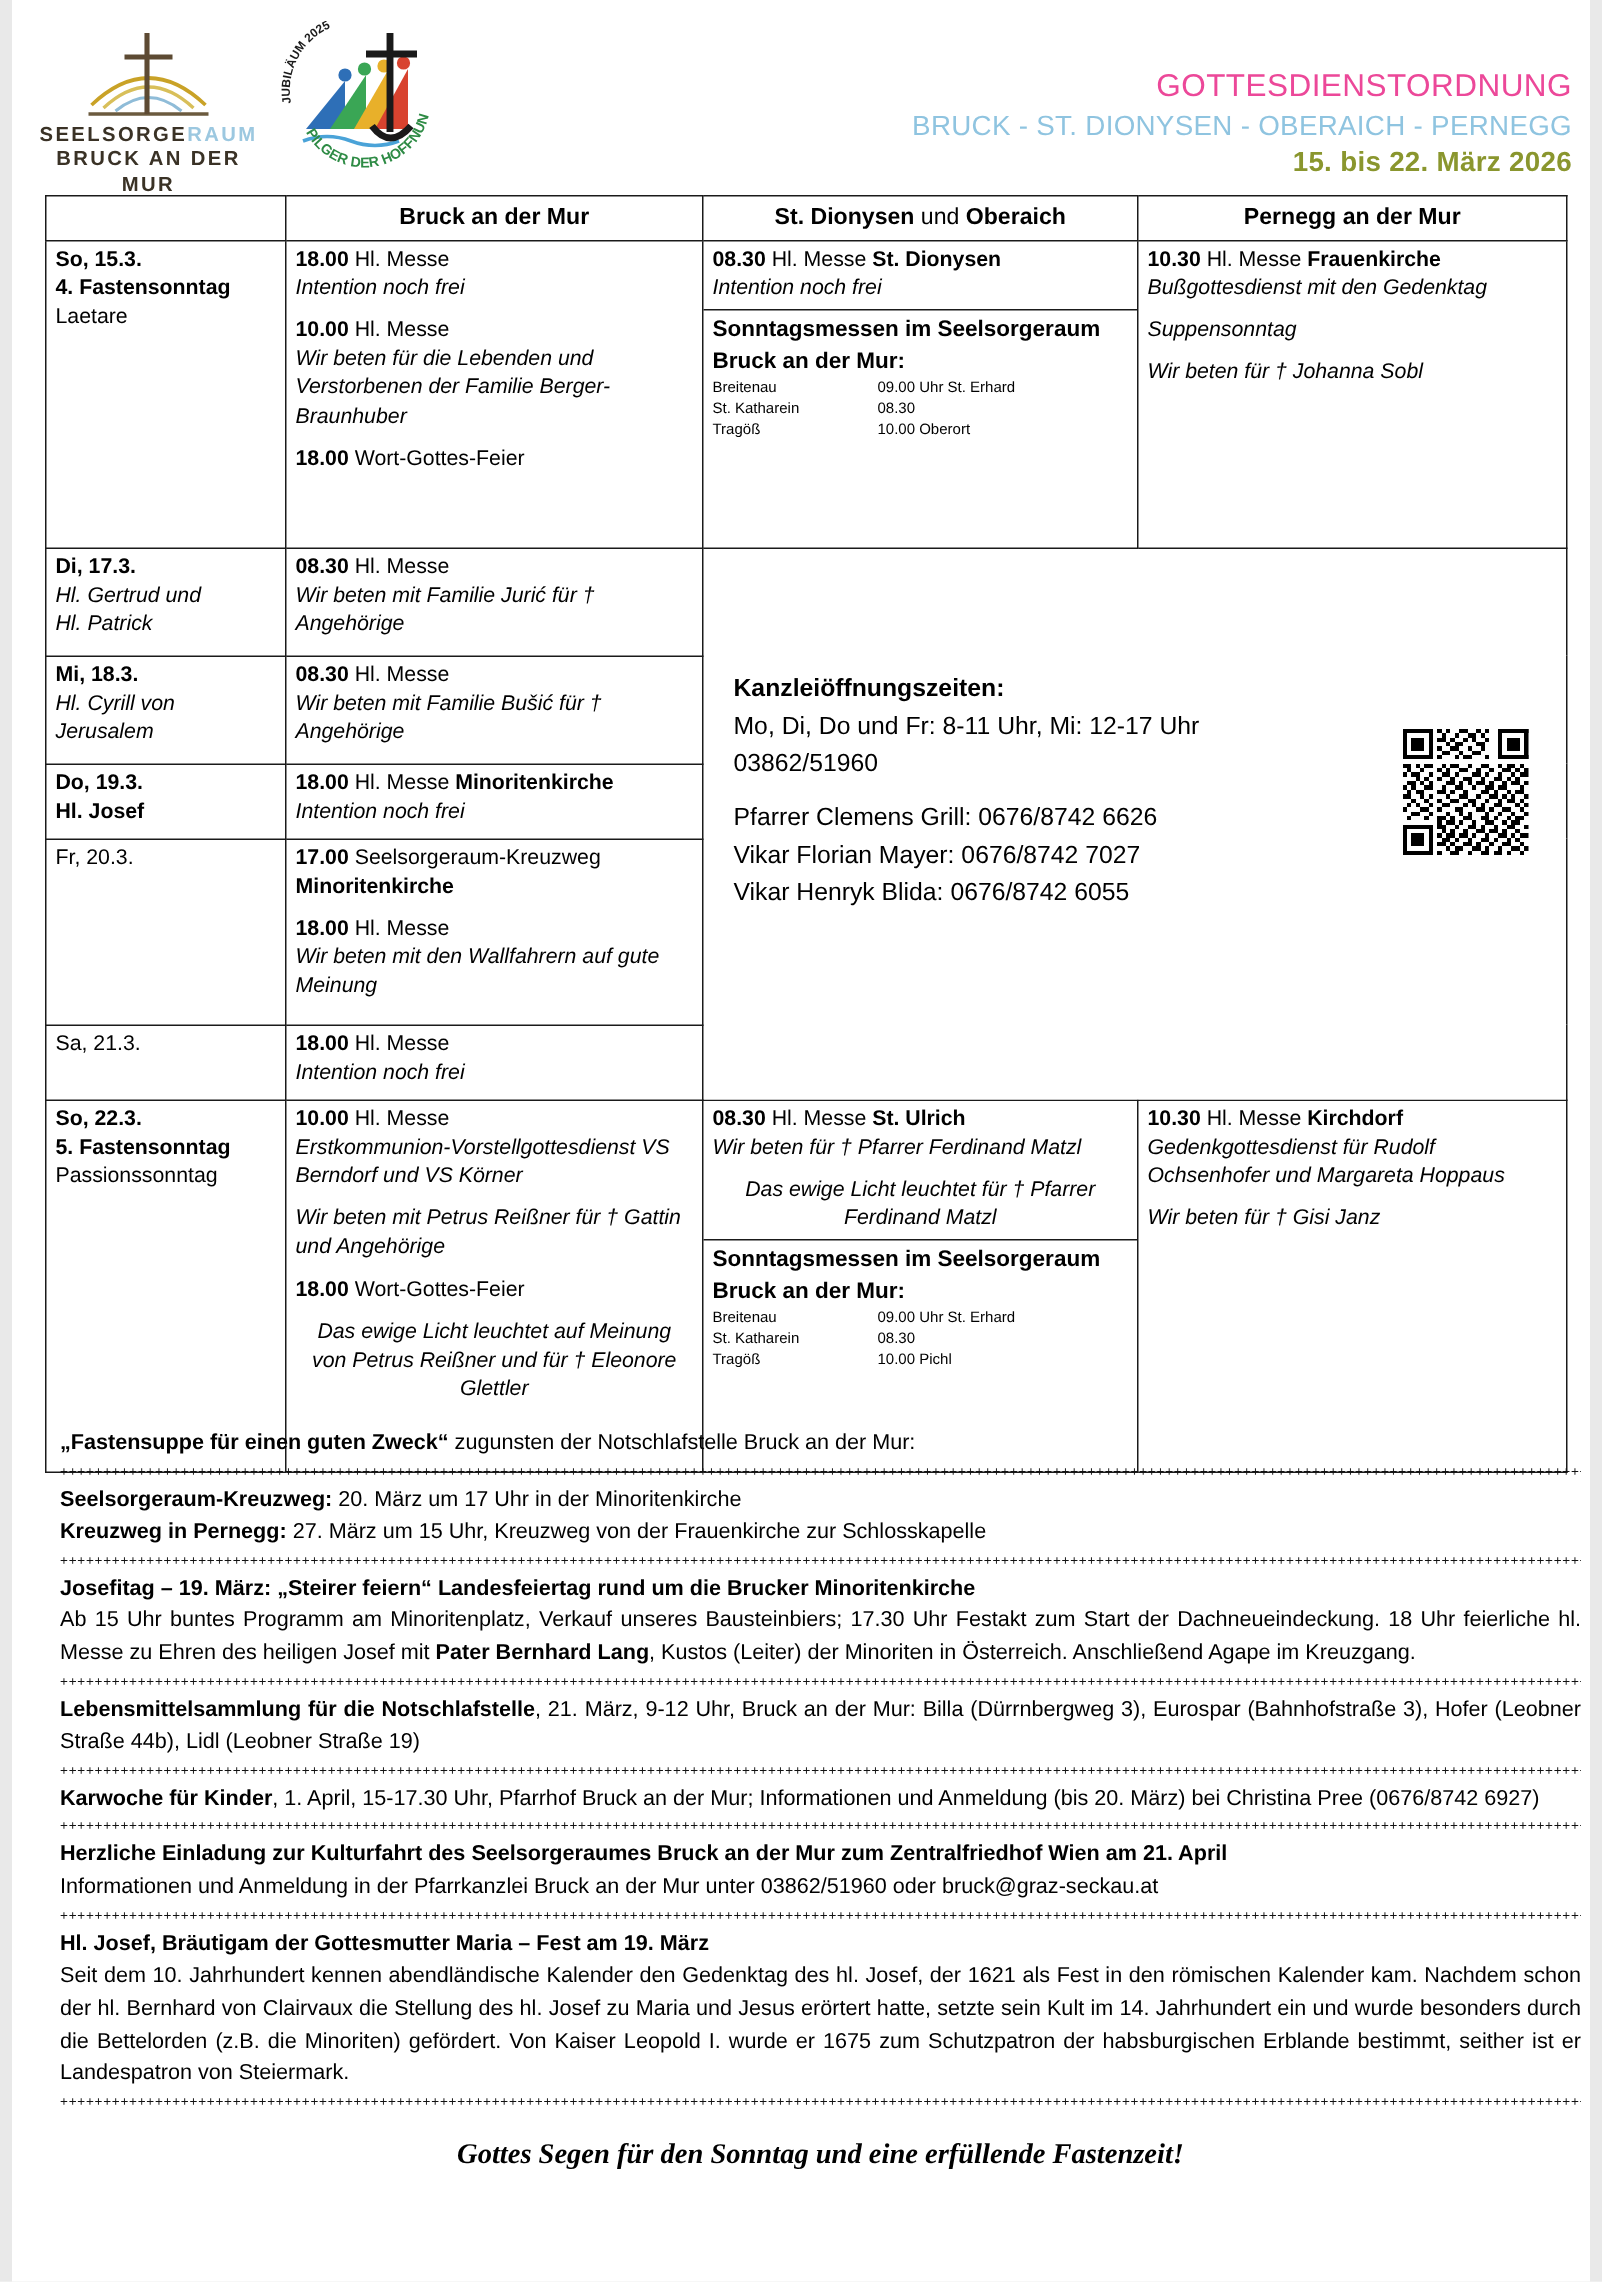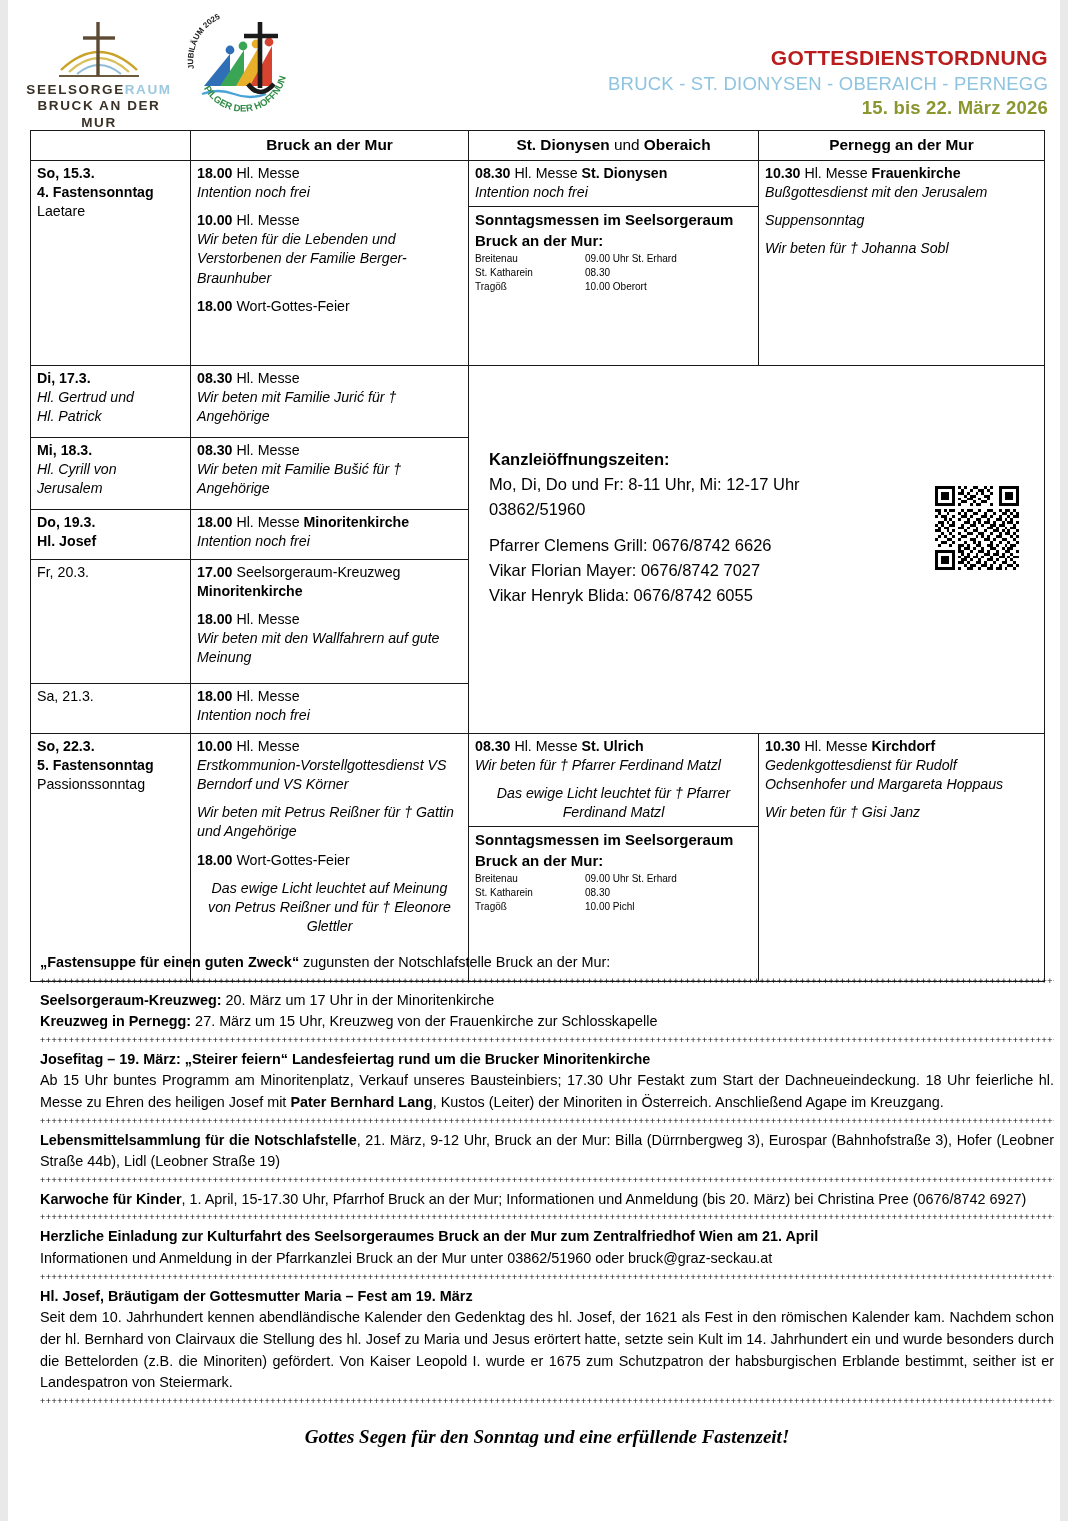--- a/index.html
+++ b/index.html
@@ -50,23 +50,23 @@
   }
 
   .header-titles {
     position: absolute;
     right: 12px; top: 44px;
     text-align: right;
     line-height: 1.32;
   }
   .h-title {
     font-size: 21px;
-    font-weight: bold;
+    font-weight: normal;
     letter-spacing: 0.3px;
-    color: #b91c1c;
+    color: #ec4899;
   }
   .h-sub {
     font-size: 18.5px;
     font-weight: normal;
     letter-spacing: 0.2px;
     color: #8fc4e0;
   }
   .h-date {
     font-size: 18.5px;
     font-weight: bold;
@@ -310,21 +310,21 @@
               </div>
             <div class="sm-row">
                 <span class="sm-name">Tragöß</span>
                 <span class="sm-time">10.00 Oberort</span>
               </div>
           </div>
         </td>
 
         <td>
           <div><span class="time">10.30</span><span class="svc"> Hl. Messe </span><span class="place">Frauenkirche</span></div>
-          <div class="note">Bußgottesdienst mit den Jerusalem</div>
+          <div class="note">Bußgottesdienst mit den Gedenktag</div>
           <div class="gap"></div>
           <div class="note">Suppensonntag</div>
           <div class="gap"></div>
           <div class="note">Wir beten für † Johanna Sobl</div>
         </td>
       </tr>
 
       <tr>
         <td style="height:72px">
           <div class="day-l1">Di, 17.3.</div>

